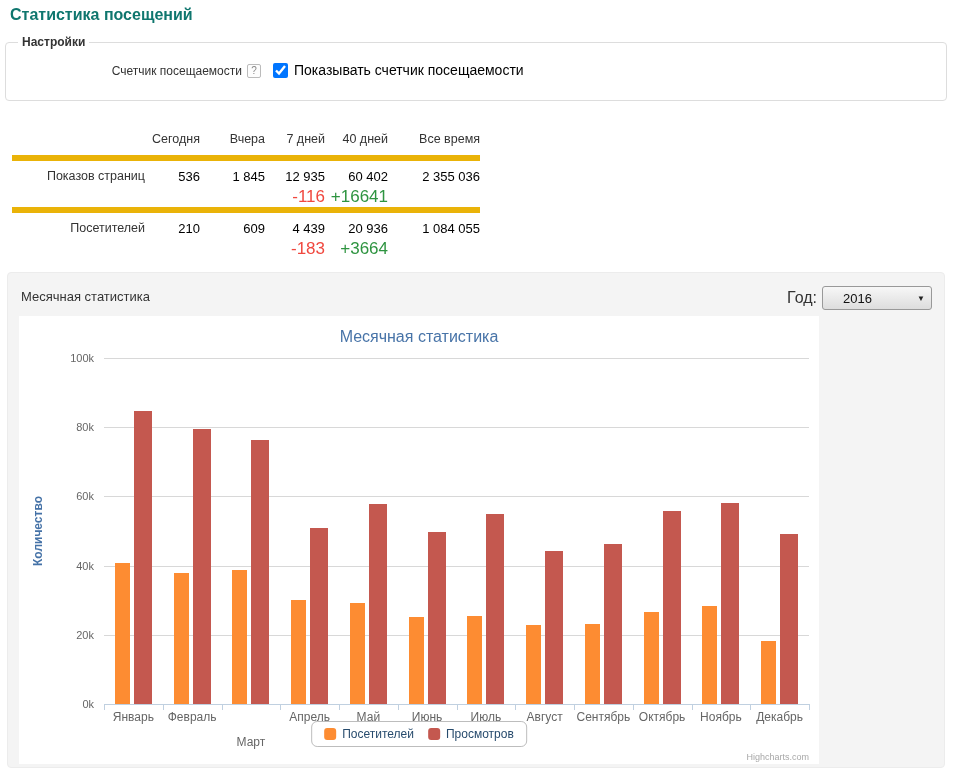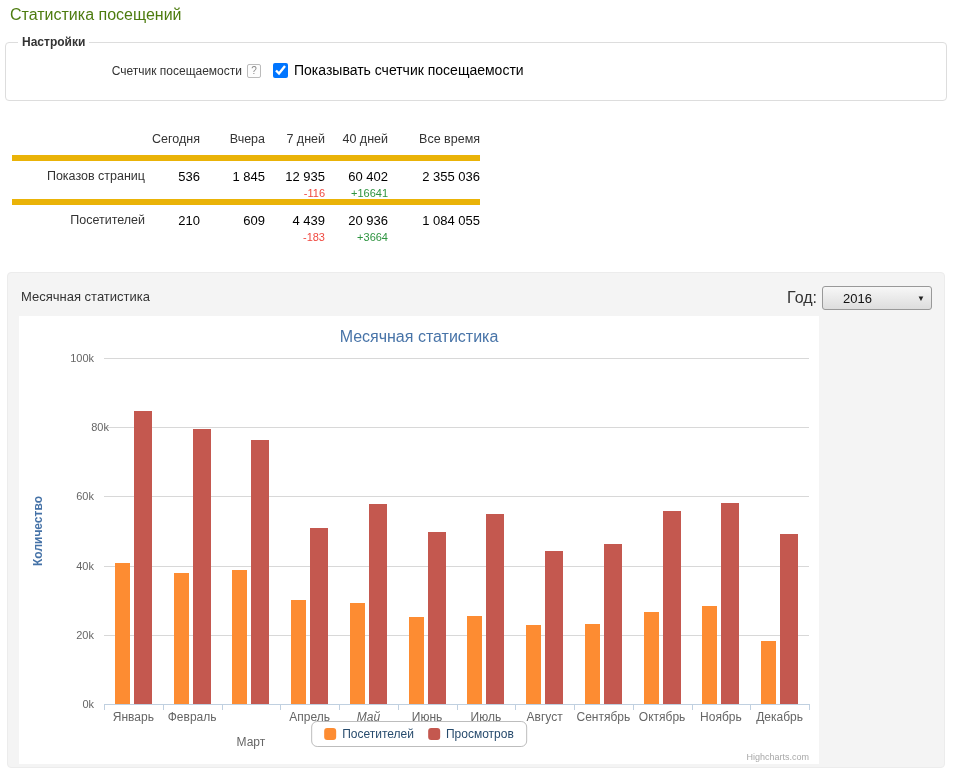--- a/index.html
+++ b/index.html
@@ -8,21 +8,21 @@
     font-family: "Liberation Sans", sans-serif;
     background: #ffffff;
     color: #333;
     position: relative;
     overflow: hidden;
   }
   #root { position: relative; width: 953px; height: 770px; }
 
   .page-title {
     position: absolute; left: 10px; top: 6px;
-    font-size: 16px; font-weight: 400; color: #4d7c0f;
+    font-size: 16px; font-weight: 700; color: #0f766e;
   }
 
   
   fieldset.settings {
     position: absolute; left: 5px; top: 35px; width: 942px; height: 66px;
     border: 1px solid #ddd; border-radius: 4px; background: #fff;
     padding: 6px 8px 0 8px;
   }
   fieldset.settings legend {
     font-size: 12px; font-weight: bold; color: #333;
@@ -55,21 +55,21 @@
   }
   table.stats td {
     text-align: right; vertical-align: top; padding-top: 8px;
     white-space: nowrap;
   }
   table.stats tbody tr { border-top: 6px solid #eab308; height: 44px; }
   col.c-label { width: 133px; }
   col.c-1 { width: 55px; } col.c-2 { width: 65px; }
   col.c-3 { width: 60px; } col.c-4 { width: 63px; } col.c-5 { width: 92px; }
   .row-label { font-size: 12.5px; color: #333; }
-  .delta { font-size: 11px; margin-top: 3px; }
+  .delta { font-size: 17px; margin-top: 3px; }
   .delta.neg { color: #f0483f; }
   .delta.pos { color: #2e9440; }
 
   
   .monthly-section {
     position: absolute; left: 7px; top: 272px; width: 938px; height: 496px;
     background: #f4f4f4; border: 1px solid #ececec; border-radius: 4px;
   }
   .monthly-title {
     position: absolute; left: 13px; top: 16px;
@@ -227,42 +227,42 @@
       <div class="chart-credit">Highcharts.com</div>
     <div class="gridline" style="left: 85px; top: 388px; width: 705px;"></div>
         <div class="y-tick-label" style="left: 5px; top: 388px;">0k</div>
         <div class="gridline" style="left: 85px; top: 318.8px; width: 705px;"></div>
         <div class="y-tick-label" style="left: 5px; top: 318.8px;">20k</div>
         <div class="gridline" style="left: 85px; top: 249.6px; width: 705px;"></div>
         <div class="y-tick-label" style="left: 5px; top: 249.6px;">40k</div>
         <div class="gridline" style="left: 85px; top: 180.4px; width: 705px;"></div>
         <div class="y-tick-label" style="left: 5px; top: 180.4px;">60k</div>
         <div class="gridline" style="left: 85px; top: 111.2px; width: 705px;"></div>
-        <div class="y-tick-label" style="left: 20px; top: 111.2px;">80k</div>
+        <div class="y-tick-label" style="left: 5px; top: 111.2px;">80k</div>
         <div class="gridline" style="left: 85px; top: 42px; width: 705px;"></div>
         <div class="y-tick-label" style="left: 5px; top: 42px;">100k</div>
         <div class="axis-line" style="left: 85px; top: 388px; width: 705px;"></div>
         <div class="x-tick" style="left: 85px; top: 388px;"></div>
         <div class="x-cat-label" style="left: 85px; top: 394px; width: 58.75px;">Январь</div>
         <div class="bar" title="Январь: 40800" style="left: 95.875px; width: 15px; top: 247px; height: 141px; background: rgb(253, 140, 50);"></div>
         <div class="bar" title="Январь: 84800" style="left: 114.875px; width: 18px; top: 95px; height: 293px; background: rgb(196, 88, 79);"></div>
         <div class="x-tick" style="left: 143.75px; top: 388px;"></div>
         <div class="x-cat-label" style="left: 143.75px; top: 394px; width: 58.75px;">Февраль</div>
         <div class="bar" title="Февраль: 37800" style="left: 154.625px; width: 15px; top: 257px; height: 131px; background: rgb(253, 140, 50);"></div>
         <div class="bar" title="Февраль: 79400" style="left: 173.625px; width: 18px; top: 113px; height: 275px; background: rgb(196, 88, 79);"></div>
         <div class="x-tick" style="left: 202.5px; top: 388px;"></div>
         <div class="x-cat-label" style="left: 202.5px; top: 410px; width: 58.75px; margin-top: 9px;">Март</div>
         <div class="bar" title="Март: 38700" style="left: 213.375px; width: 15px; top: 254px; height: 134px; background: rgb(253, 140, 50);"></div>
         <div class="bar" title="Март: 76200" style="left: 232.375px; width: 18px; top: 124px; height: 264px; background: rgb(196, 88, 79);"></div>
         <div class="x-tick" style="left: 261.25px; top: 388px;"></div>
         <div class="x-cat-label" style="left: 261.25px; top: 394px; width: 58.75px;">Апрель</div>
         <div class="bar" title="Апрель: 30000" style="left: 272.125px; width: 15px; top: 284px; height: 104px; background: rgb(253, 140, 50);"></div>
         <div class="bar" title="Апрель: 51000" style="left: 291.125px; width: 18px; top: 212px; height: 176px; background: rgb(196, 88, 79);"></div>
         <div class="x-tick" style="left: 320px; top: 388px;"></div>
-        <div class="x-cat-label" style="left: 320px; top: 394px; width: 58.75px; font-style: italic;">Май</div>
+        <div class="x-cat-label" style="left: 320px; top: 394px; width: 58.75px;">Май</div>
         <div class="bar" title="Май: 29200" style="left: 330.875px; width: 15px; top: 287px; height: 101px; background: rgb(253, 140, 50);"></div>
         <div class="bar" title="Май: 57800" style="left: 349.875px; width: 18px; top: 188px; height: 200px; background: rgb(196, 88, 79);"></div>
         <div class="x-tick" style="left: 378.75px; top: 388px;"></div>
         <div class="x-cat-label" style="left: 378.75px; top: 394px; width: 58.75px;">Июнь</div>
         <div class="bar" title="Июнь: 25000" style="left: 389.625px; width: 15px; top: 301px; height: 87px; background: rgb(253, 140, 50);"></div>
         <div class="bar" title="Июнь: 49700" style="left: 408.625px; width: 18px; top: 216px; height: 172px; background: rgb(196, 88, 79);"></div>
         <div class="x-tick" style="left: 437.5px; top: 388px;"></div>
         <div class="x-cat-label" style="left: 437.5px; top: 394px; width: 58.75px;">Июль</div>
         <div class="bar" title="Июль: 25300" style="left: 448.375px; width: 15px; top: 300px; height: 88px; background: rgb(253, 140, 50);"></div>
         <div class="bar" title="Июль: 54900" style="left: 467.375px; width: 18px; top: 198px; height: 190px; background: rgb(196, 88, 79);"></div>

